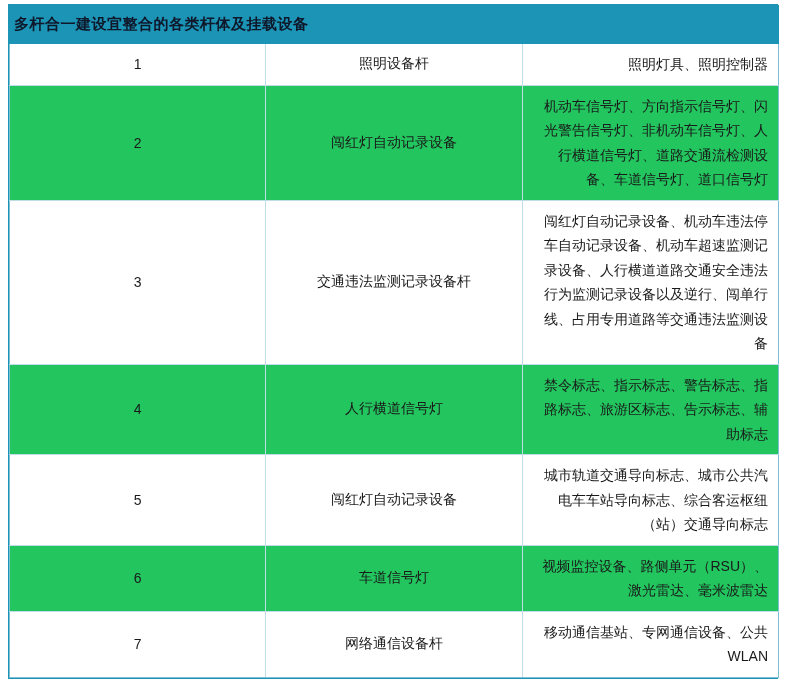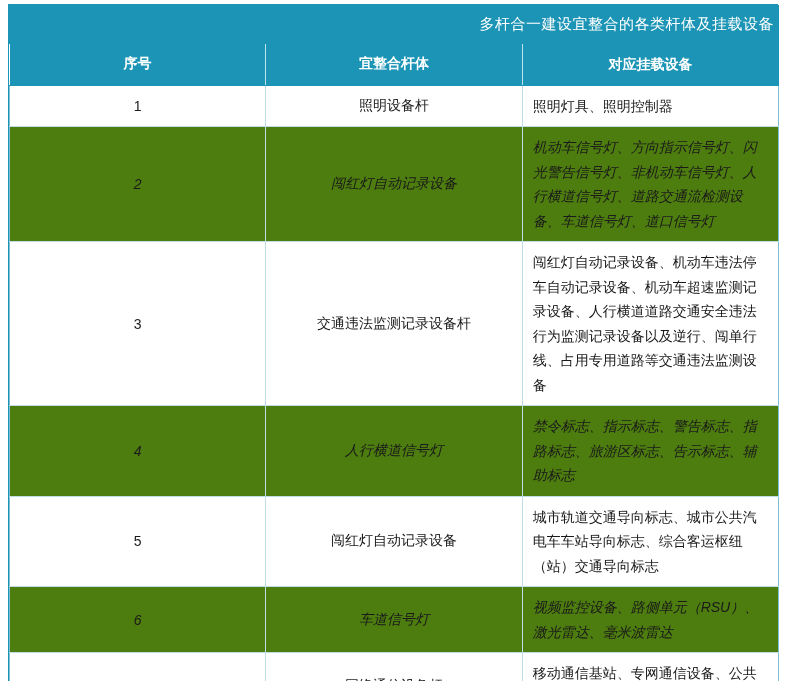--- a/index.html
+++ b/index.html
@@ -18,24 +18,24 @@
     box-sizing: border-box;
     padding: 4px 8px 8px 8px;
   }
   table.main {
     width: 770px;
     border-collapse: collapse;
     table-layout: fixed;
   }
   .title-row td {
     background: #1b94b5;
-    color: #ffffff;
+    color: #0f172a;
     font-size: 15px;
-    font-weight: normal;
-    text-align: right;
+    font-weight: bold;
+    text-align: left;
     padding: 9px 4px;
     border: 1px solid #1b94b5;
     letter-spacing: 0.5px;
   }
   .head-row td {
     background: #1b94b5;
     color: #ffffff;
     font-size: 15px;
     font-weight: bold;
     text-align: center;
@@ -52,56 +52,51 @@
     vertical-align: middle;
   }
   td.col-pole {
     width: 205px;
     text-align: center;
     font-size: 14px;
     vertical-align: middle;
     padding: 6px 8px;
   }
   td.col-equip {
-    text-align: left;
+    text-align: right;
     font-size: 14px;
     vertical-align: middle;
     padding: 8px 10px;
     line-height: 1.75;
   }
   tbody tr.row td {
     border-right: 1px solid #bfdde6;
     border-bottom: 1px solid #bfdde6;
     border-left: 1px solid #a21caf;
     color: #1a1a1a;
   }
   tbody tr.row td.col-no { border-left: 1px solid #7fbfd3; }
   tbody tr.row td.col-equip { border-right: 1px solid #7fbfd3; }
   tbody tr.row-odd td { background: #ffffff; }
-  tbody tr.row-even td { background: #4d7c0f; font-style: italic; }
+  tbody tr.row-even td { background: #22c55e; }
   tbody tr.row:last-child td { border-bottom: 1px solid #7fbfd3; }
 
   .outer {
     border: 1px solid #1b94b5;
   }
 </style>
 </head>
 <body>
 
 <div class="table-wrap">
   <div class="outer">
     <table class="main">
       <thead>
         <tr class="title-row">
           <td colspan="3">多杆合一建设宜整合的各类杆体及挂载设备</td>
-        </tr>
-        <tr class="head-row">
-          <td class="col-no">序号</td>
-          <td class="col-pole">宜整合杆体</td>
-          <td class="col-equip" style="text-align:center">对应挂载设备</td>
         </tr>
       </thead>
       <tbody>
         <tr class="row row-odd">
           <td class="col-no">1</td>
           <td class="col-pole">照明设备杆</td>
           <td class="col-equip">照明灯具、照明控制器</td>
         </tr>
         <tr class="row row-even">
           <td class="col-no">2</td>

